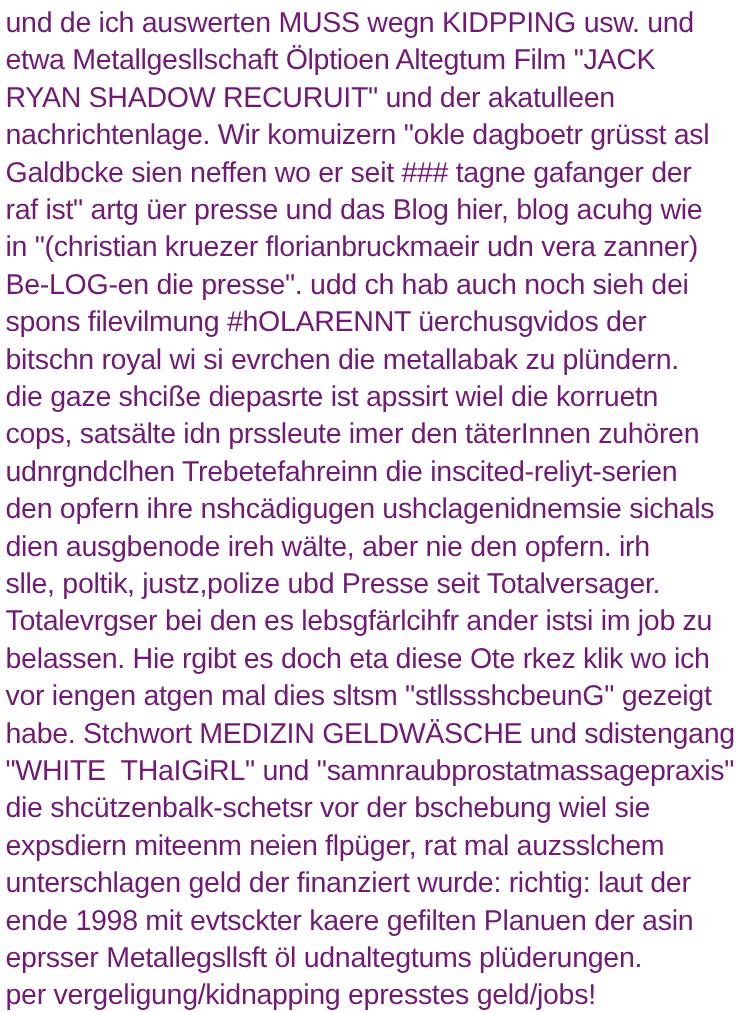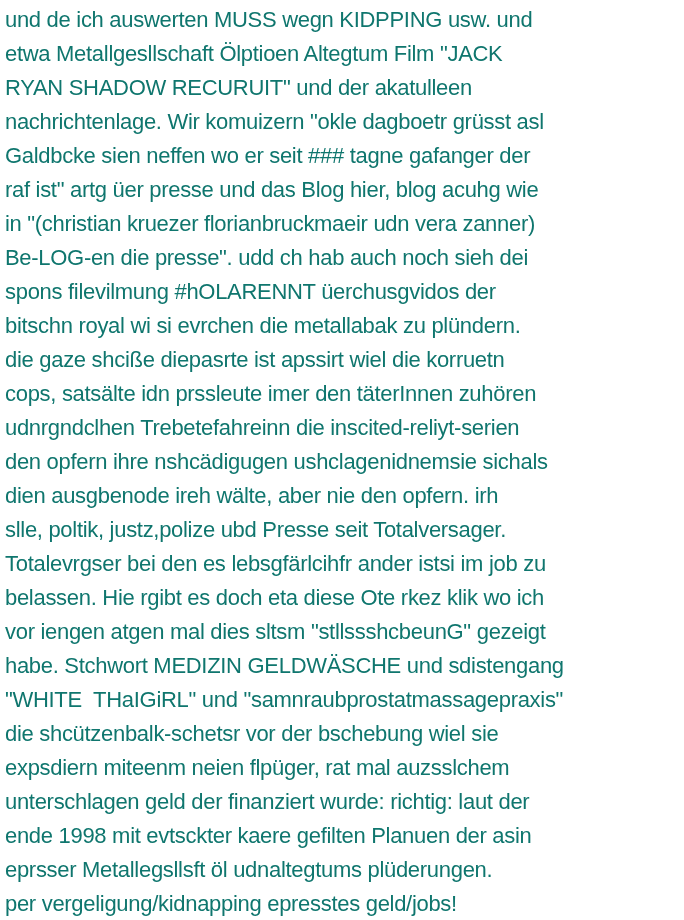--- a/index.html
+++ b/index.html
@@ -14,23 +14,23 @@
   }
   .page {
     box-sizing: border-box;
     width: 684px;
     height: 920px;
     padding: 3px 2px 0 5px;
     background: #ffffff;
   }
   .text-body {
     font-family: "Liberation Sans", sans-serif;
-    font-size: 22px;
+    font-size: 26px;
     line-height: 34px;
-    color: #0f766e;
+    color: #701a75;
     letter-spacing: -0.3px;
     white-space: pre;
   }
   .text-line {
     height: 34px;
   }
 </style>
 </head>
 <body>
 

